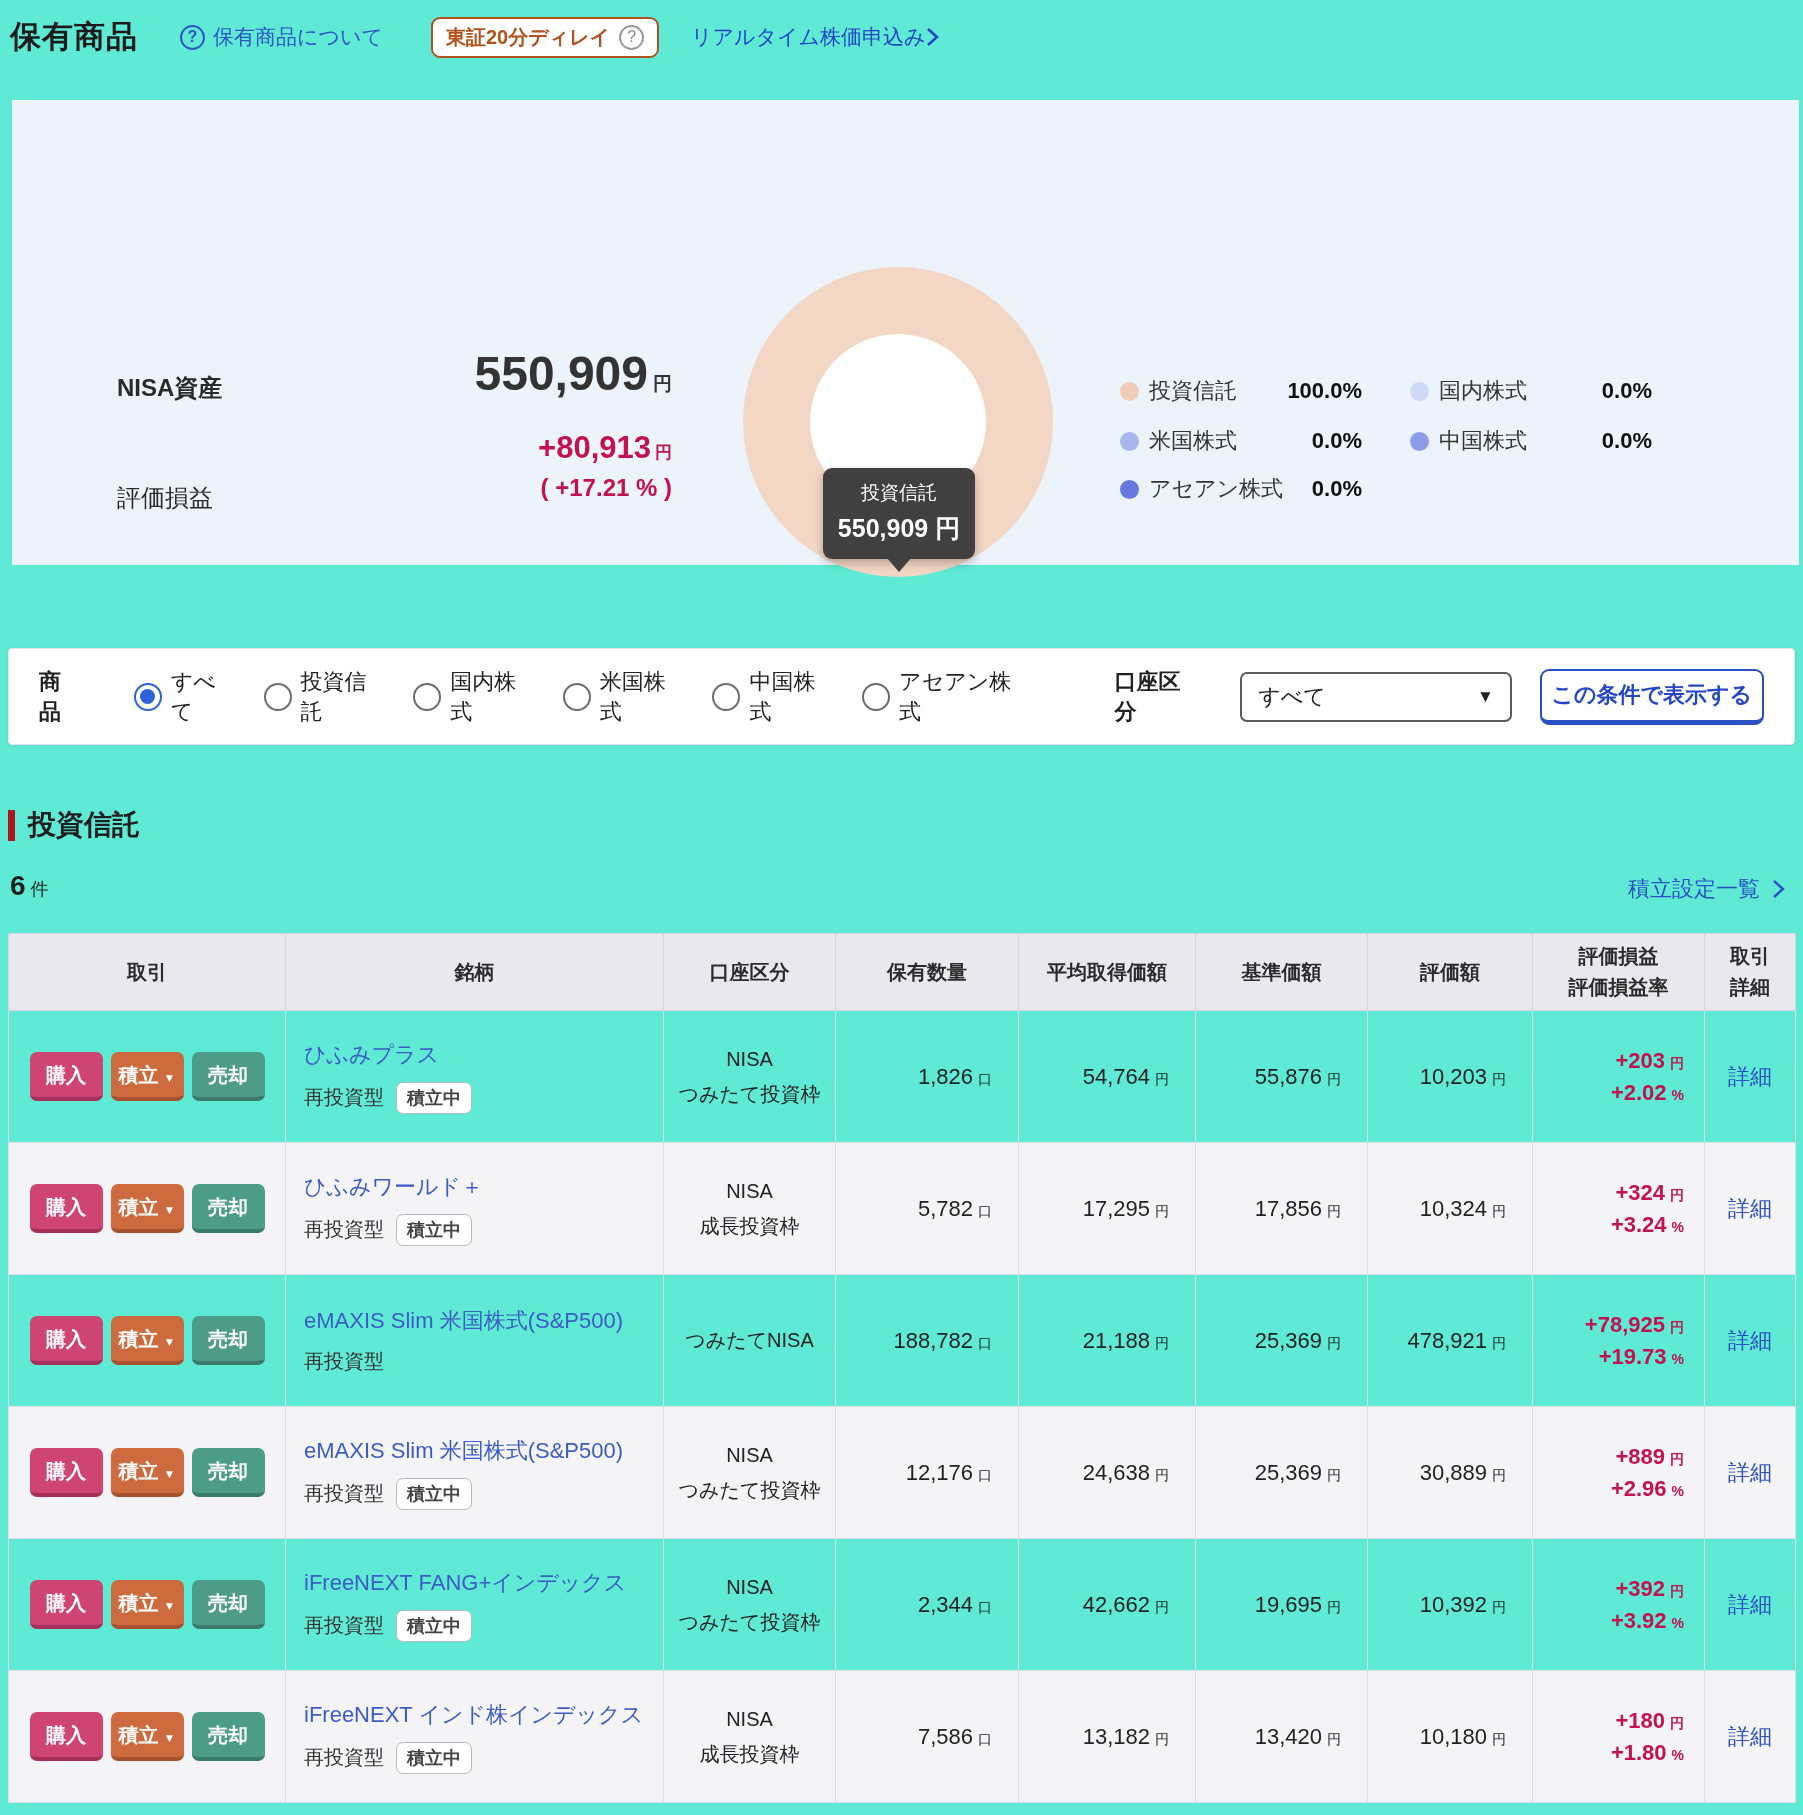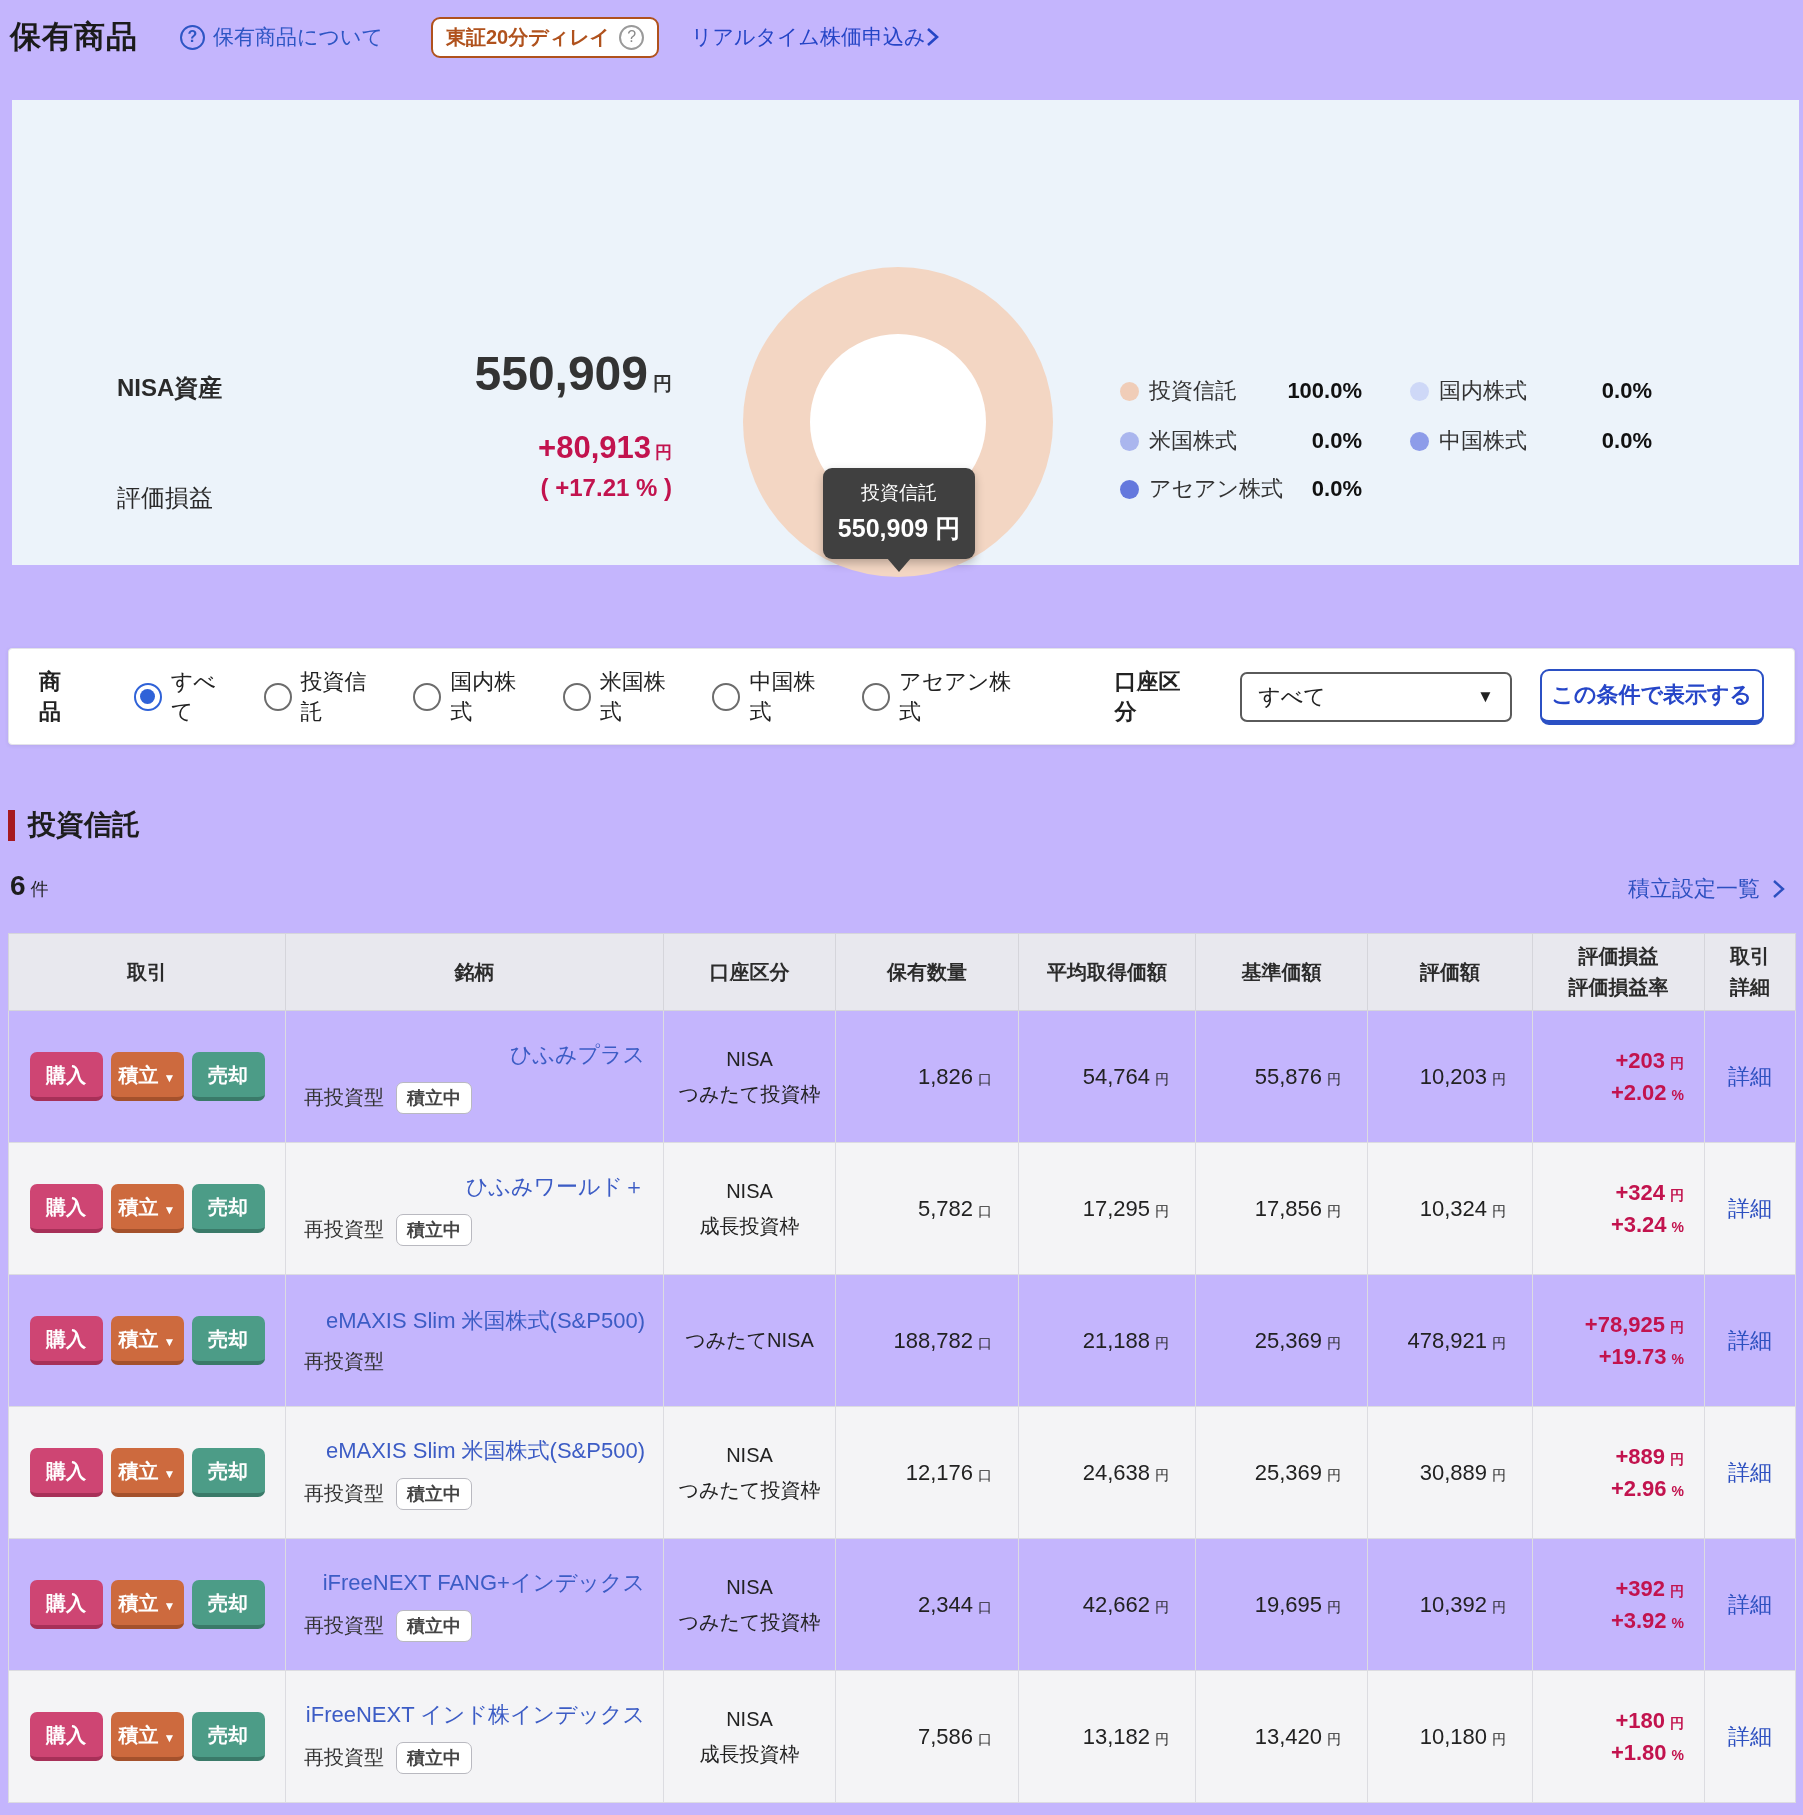--- a/index.html
+++ b/index.html
@@ -1,17 +1,17 @@
 <!DOCTYPE html>
 <html><head>
 <meta charset="utf-8">
 <style>
   * { box-sizing: border-box; }
   body { margin: 0; background: #fff; font-family: "Liberation Sans", "DejaVu Sans", sans-serif; color: #222; }
-  .page { position: relative; width: 1803px; height: 1815px; overflow: hidden; background: #c4b5fd; }
+  .page { position: relative; width: 1803px; height: 1815px; overflow: hidden; background: #5eead4; }
 
   
   .page-header { position: absolute; left: 10px; top: 16px; display: flex; align-items: center; }
   .page-title { font-size: 31px; font-weight: bold; color: #1b1b1b; margin: 0 42px 0 0; letter-spacing: 1px; }
   .hlink { display: inline-flex; align-items: center; gap: 8px; color: #2d55c4; font-size: 21px; text-decoration: none; cursor: pointer; }
   .about-link { margin-right: 48px; }
   .qicon { display: inline-flex; width: 25px; height: 25px; border-radius: 50%; border: 2px solid currentColor; align-items: center; justify-content: center; font-size: 16px; font-weight: bold; }
   .delay-badge { display: inline-flex; align-items: center; gap: 9px; border: 2px solid #b0521d; color: #b0521d; border-radius: 9px; padding: 5px 13px; font-weight: bold; font-size: 20px; margin-right: 32px; background: #fff; }
   .delay-badge .qicon { color: #8a8a8a; border-color: #9a9a9a; font-weight: normal; }
   .realtime-link { color: #2545c6; font-size: 21px; gap: 0; }
@@ -74,21 +74,21 @@
   table.holdings { position: absolute; left: 8px; top: 933px; width: 1787px; border-collapse: collapse; table-layout: fixed; }
   .holdings th { height: 77px; background: #e8e8ee; border: 1px solid #d5d5db; font-size: 20px; font-weight: bold; color: #2b2b2b; text-align: center; line-height: 1.55; }
   .holdings td { height: 132px; border: 1px solid #dcdce1; vertical-align: middle; }
   .holdings tr.alt td { background: #f4f4f6; }
   .trade-cell { text-align: center; white-space: nowrap; }
   .btn { display: inline-block; min-width: 73px; padding: 10px 6px 8px; border-radius: 7px; color: #fff; font-weight: bold; font-size: 20px; text-align: center; margin: 0 4px; border: 0; border-bottom: 4px solid; cursor: pointer; font-family: inherit; }
   .btn-buy { background: #ce4573; border-bottom-color: #a73058; }
   .btn-tsumi { background: #cd6a3e; border-bottom-color: #a4512c; }
   .btn-sell { background: #4c9c87; border-bottom-color: #3a7a69; }
   .caret { font-size: 12px; margin-left: 5px; }
-  .name-cell { padding: 0 18px; text-align: right; }
+  .name-cell { padding: 0 18px; text-align: left; }
   .fund-link { color: #3c5cc5; font-size: 22px; text-decoration: none; cursor: pointer; }
   .fund-sub { margin-top: 12px; display: flex; align-items: center; gap: 12px; font-size: 20px; color: #333; }
   .badge { border: 1px solid #b9b9c0; border-radius: 7px; padding: 3px 10px; font-size: 18px; font-weight: bold; color: #444; background: #fff; }
   .account-cell { text-align: center; font-size: 20px; color: #222; line-height: 1.75; }
   .num-cell { text-align: right; padding-right: 26px; font-size: 22px; color: #222; }
   .unit { font-size: 14px; margin-left: 5px; }
   .pl-cell { text-align: right; padding-right: 20px; color: #c2134e; font-size: 22px; font-weight: bold; }
   .pl-cell > div { margin: 6px 0; }
   .detail-cell { text-align: center; }
   .detail-link { color: #2d50c0; font-size: 22px; text-decoration: none; cursor: pointer; }

